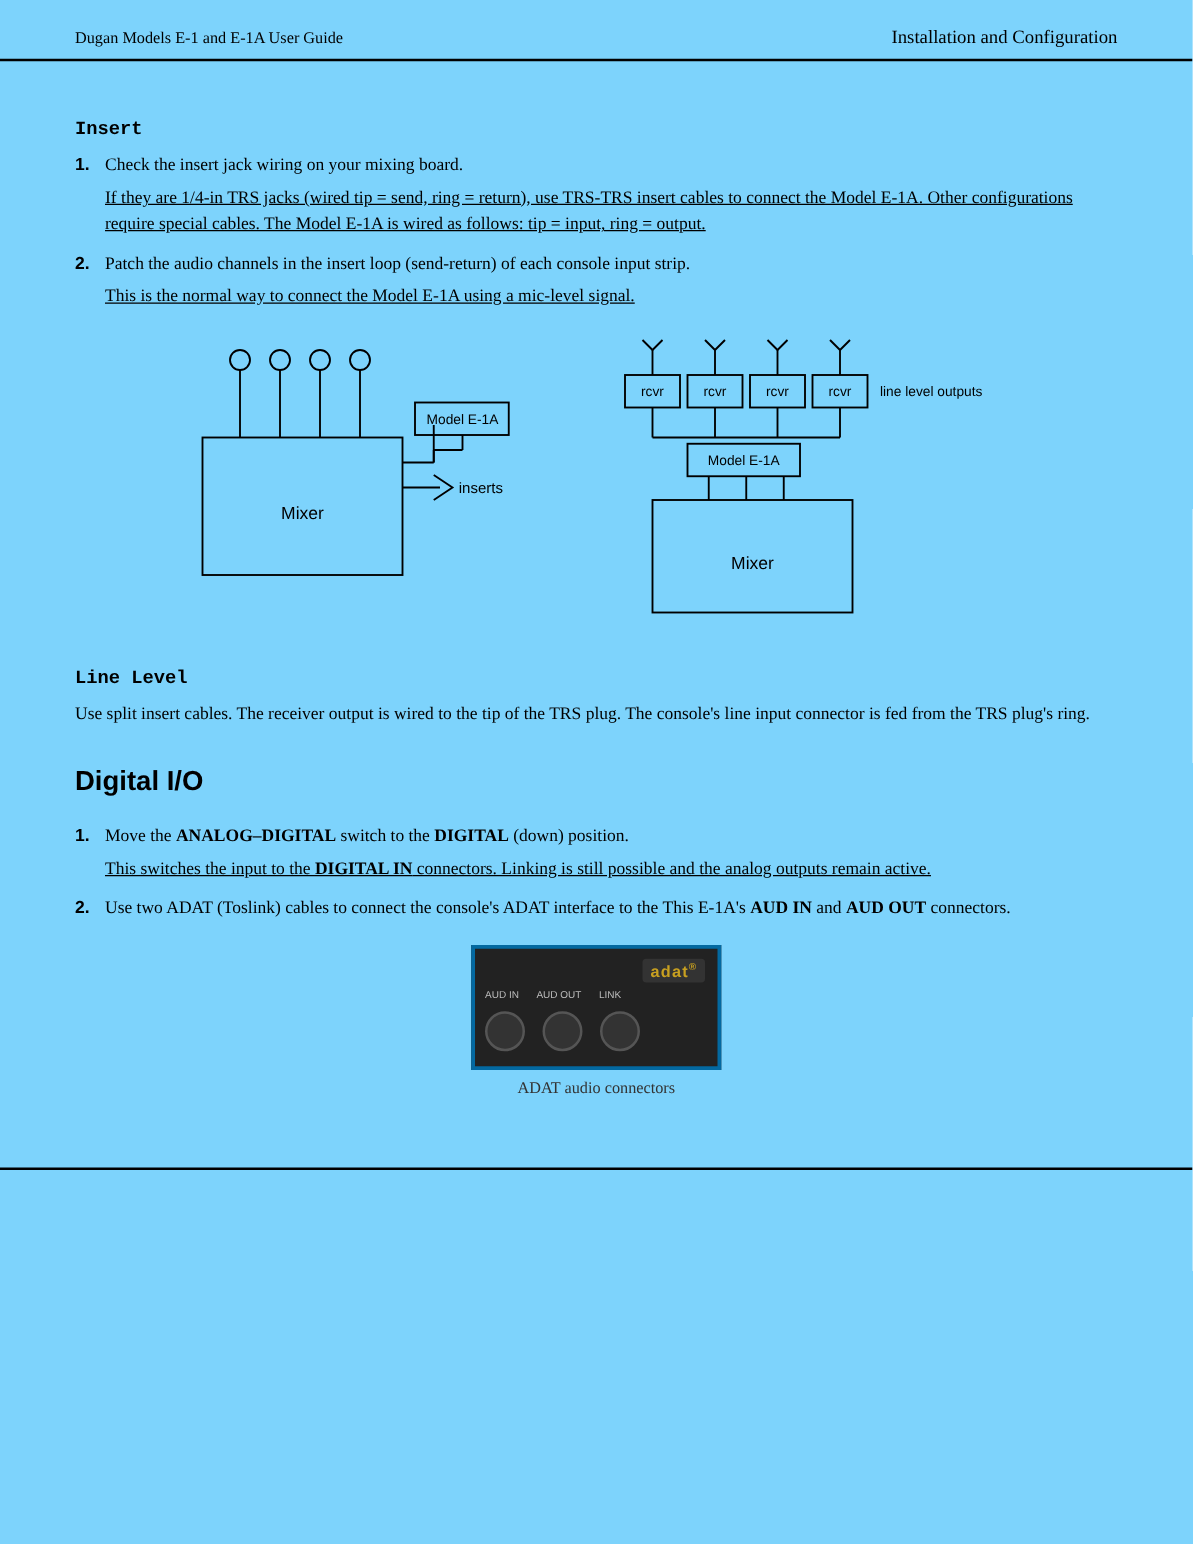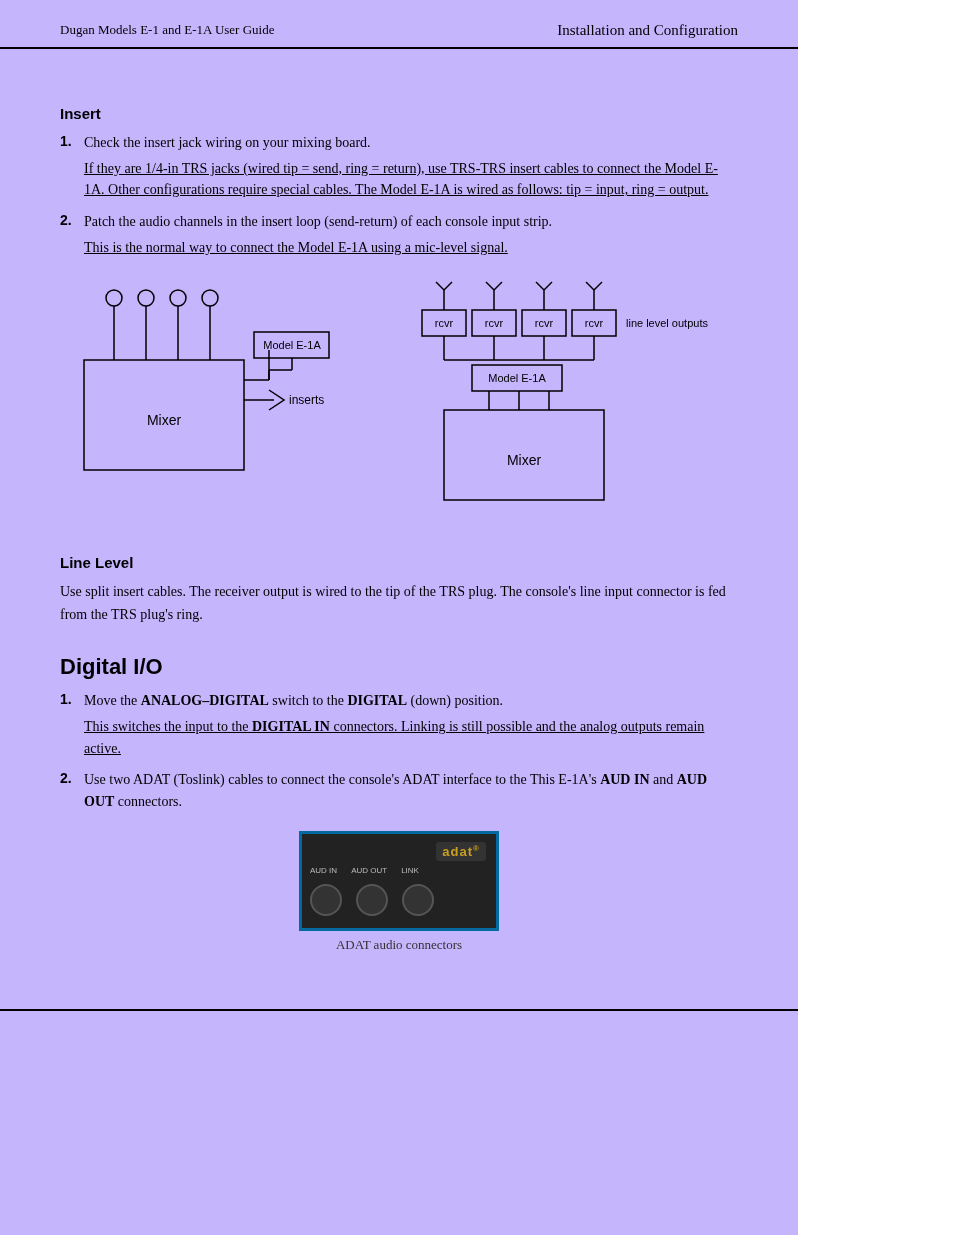--- a/index.html
+++ b/index.html
@@ -5,24 +5,24 @@
     * { margin: 0; padding: 0; box-sizing: border-box; }
     body {
       font-family: Georgia, 'Times New Roman', serif;
       font-size: 14px;
       background: #fff;
       color: #000;
       width: 954px;
       min-height: 1235px;
     }
     .page {
-      width: 798px;
+      width: 954px;
       min-height: 1235px;
       padding: 0;
-      background: #c4b5fd;
+      background: #7dd3fc;
     }
     .header {
       display: flex;
       justify-content: space-between;
       align-items: flex-start;
       padding: 22px 60px 8px 60px;
       border-bottom: 2px solid #000;
     }
     .header-left {
       font-size: 13px;
@@ -30,31 +30,31 @@
     }
     .header-right {
       font-size: 15px;
       color: #000;
       text-align: right;
     }
     .content {
       padding: 22px 60px 30px 60px;
     }
     .section-title {
-      font-family: Liberation Sans, sans-serif;
+      font-family: Liberation Mono, monospace;
       font-size: 15px;
       font-weight: bold;
       margin-bottom: 10px;
-      margin-top: 34px;
+      margin-top: 24px;
     }
     .big-section-title {
       font-family: Arial, Helvetica, sans-serif;
       font-size: 22px;
       font-weight: bold;
-      margin-bottom: 10px;
+      margin-bottom: 21px;
       margin-top: 28px;
     }
     .numbered-list {
       list-style: none;
       padding: 0;
       margin: 0;
     }
     .numbered-list > li {
       display: flex;
       align-items: flex-start;

